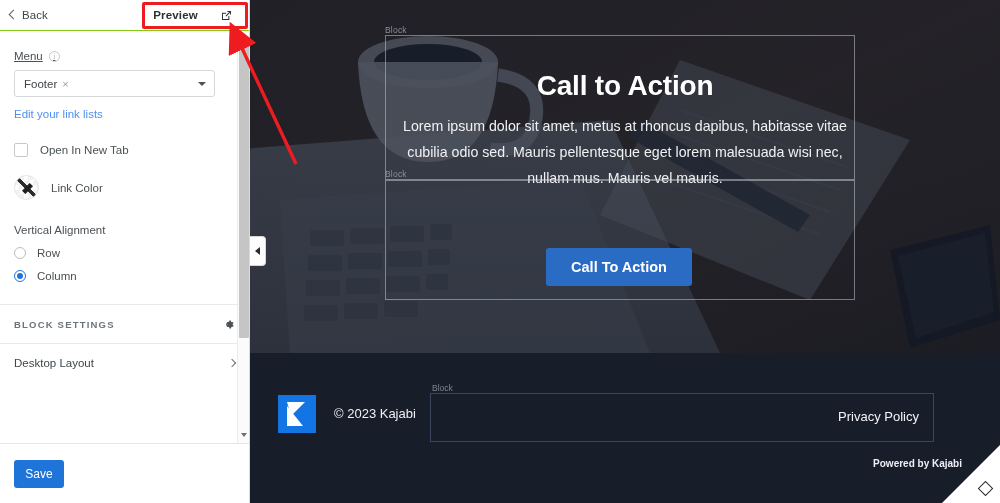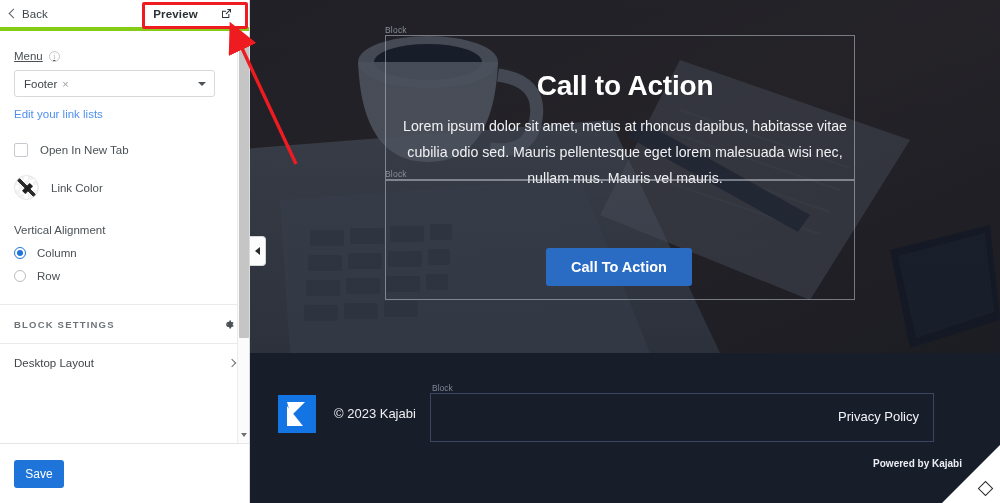--- a/index.html
+++ b/index.html
@@ -17,21 +17,21 @@
     position: absolute; left: 0; top: 0;
     width: 250px; height: 503px;
     background: #ffffff;
     border-right: 1px solid #d9dcdf;
     display: flex; flex-direction: column;
   }
   .sb-topbar {
     height: 31px; flex: 0 0 31px;
     display: flex; align-items: center; justify-content: space-between;
     padding: 0 8px 0 10px;
-    border-bottom: 4px solid #84cc16;
+    border-bottom: 1px solid #84cc16;
     background: #fff;
   }
   .back-btn {
     display: flex; align-items: center; gap: 5px;
     font-size: 11.5px; color: #3f4549; cursor: pointer;
     letter-spacing: .1px;
   }
   .chev-left { display: inline-block; width: 7px; height: 7px;
     border-left: 1.4px solid #5a6166; border-bottom: 1.4px solid #5a6166;
     transform: rotate(45deg); margin-top: -1px; }
@@ -269,26 +269,26 @@
       </div>
 
       <div class="color-row">
         <span class="color-swatch"></span>
         <span class="color-label">Link Color</span>
       </div>
 
       <div class="group-label">Vertical Alignment</div>
 
       <div class="radio-row">
+        <span class="radio"></span>
+        <span class="radio-label">Row</span>
+      </div>
+      <div class="radio-row">
         <span class="radio on"></span>
         <span class="radio-label">Column</span>
-      </div>
-      <div class="radio-row">
-        <span class="radio"></span>
-        <span class="radio-label">Row</span>
       </div>
 
       <div class="sb-divider"></div>
 
       <div class="section-head">
         <span class="section-head-text">BLOCK SETTINGS</span>
         <svg class="gear" viewBox="0 0 16 16">
           <path fill="#4a5054" d="M8 5.1A2.9 2.9 0 1 0 8 10.9 2.9 2.9 0 0 0 8 5.1zm0 4.4a1.5 1.5 0 1 1 0-3 1.5 1.5 0 0 1 0 3z"></path>
           <path fill="#4a5054" d="M14.3 9.3l-1.1-.6c.1-.5.1-1 0-1.5l1.1-.6-.9-1.7-1.2.4c-.3-.4-.7-.7-1.2-1l.1-1.2h-2l-.1 1.2c-.5.2-.9.5-1.2 1l-1.2-.4-.9 1.7 1 .6c-.1.5-.1 1 0 1.5l-1 .6.9 1.7 1.2-.4c.3.4.7.7 1.2 1l.1 1.2h2l.1-1.2c.5-.2.9-.5 1.2-1l1.2.4z"></path>
         </svg>

